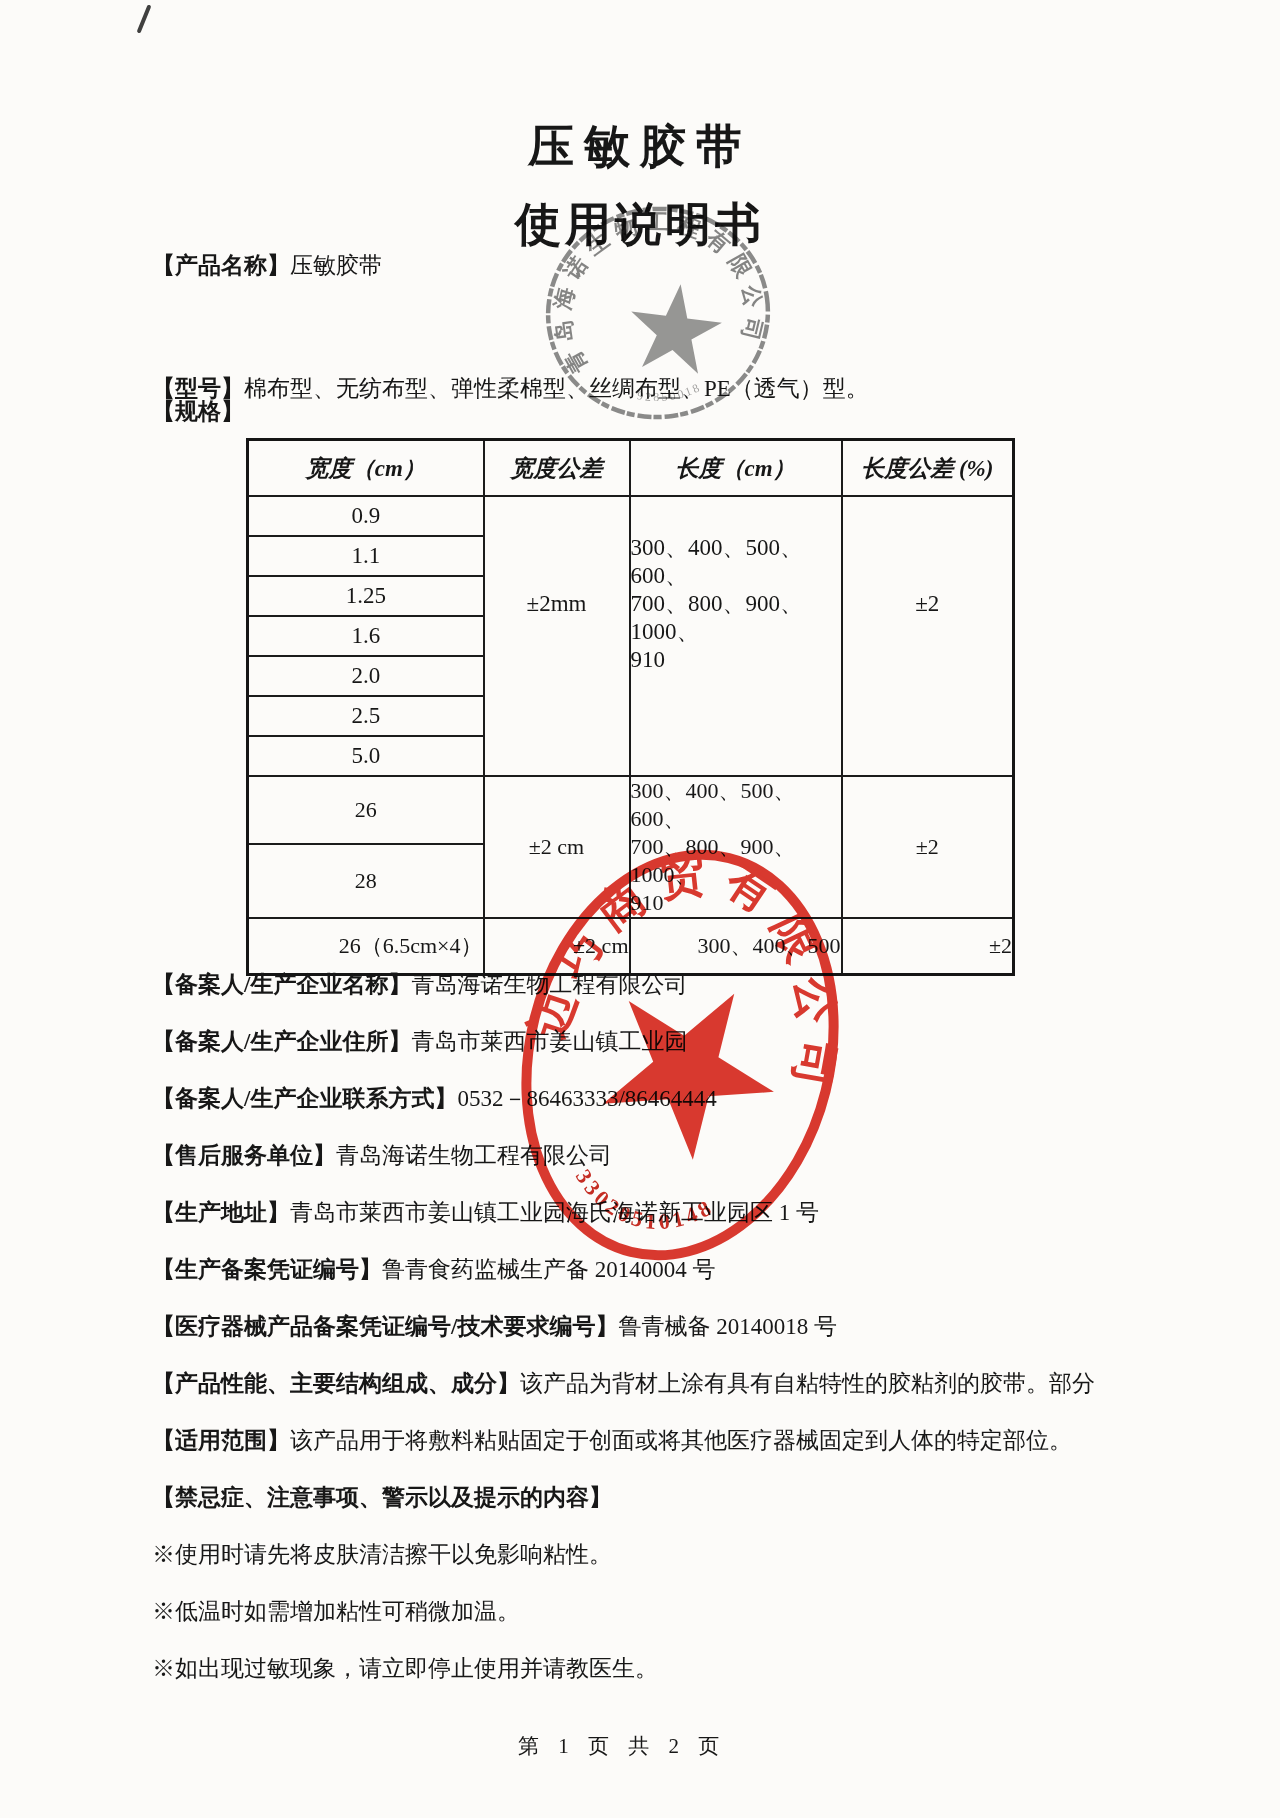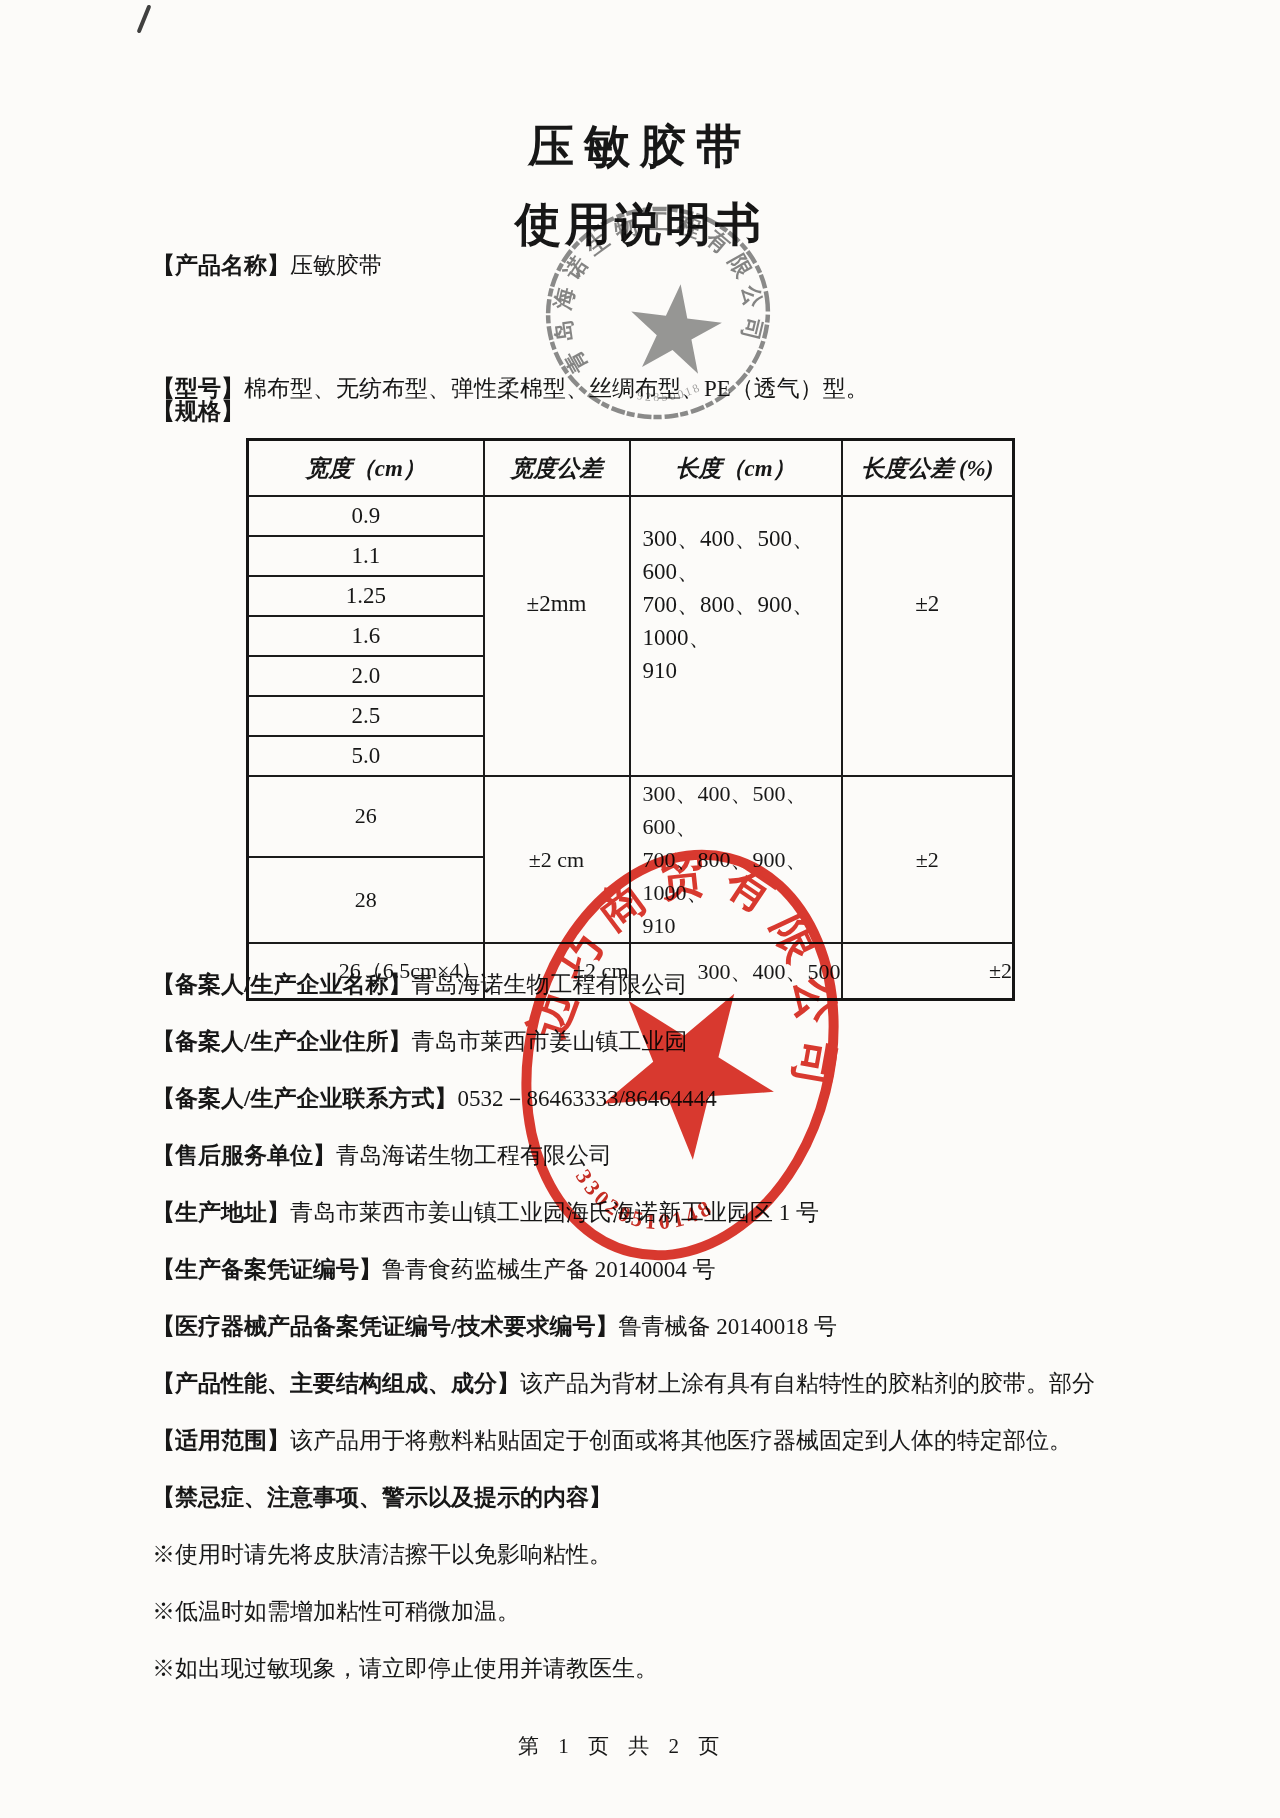--- a/index.html
+++ b/index.html
@@ -19,21 +19,21 @@
   
   .spec-table{
     position:absolute; left:246px; top:438px; width:766px;
     border-collapse:collapse; table-layout:fixed; font-size:22px;
   }
   .spec-table td{border:2.5px solid #1b1b1b; text-align:center; padding:0; overflow:hidden;}
   .spec-table{border:3px solid #151515;}
   tr.th-row td{height:54px; font-weight:700; font-size:23px;font-style:italic;}
   tr.w-row td{height:38px; font-size:23px;}
   tr.g2row1 td{height:52px;} tr.g2row2 td{height:56px;} tr.g3row td{height:54px;text-align:right;}
-  td.len-cell{text-align:left; padding-left:12px; line-height:33px; font-size:22px;}
+  td.len-cell{text-align:left; padding-left:0; line-height:28px; font-size:22px;}
   td.lift{padding-bottom:64px;}
   
   .info{position:absolute; left:152px; top:956px; font-size:23px; line-height:57px; white-space:nowrap;}
   .info .lbl{font-weight:700;}
   
   .footer{position:absolute; left:0; top:1732px; width:100%; text-align:center;
           font-size:21px; letter-spacing:7px; transform:translateX(-18px);}
   
   .stamps{position:absolute; left:0; top:0; mix-blend-mode:multiply; pointer-events:none;}
   .stamp-ring-gray{font-family:"Liberation Serif","DejaVu Serif",serif; font-weight:700;}

